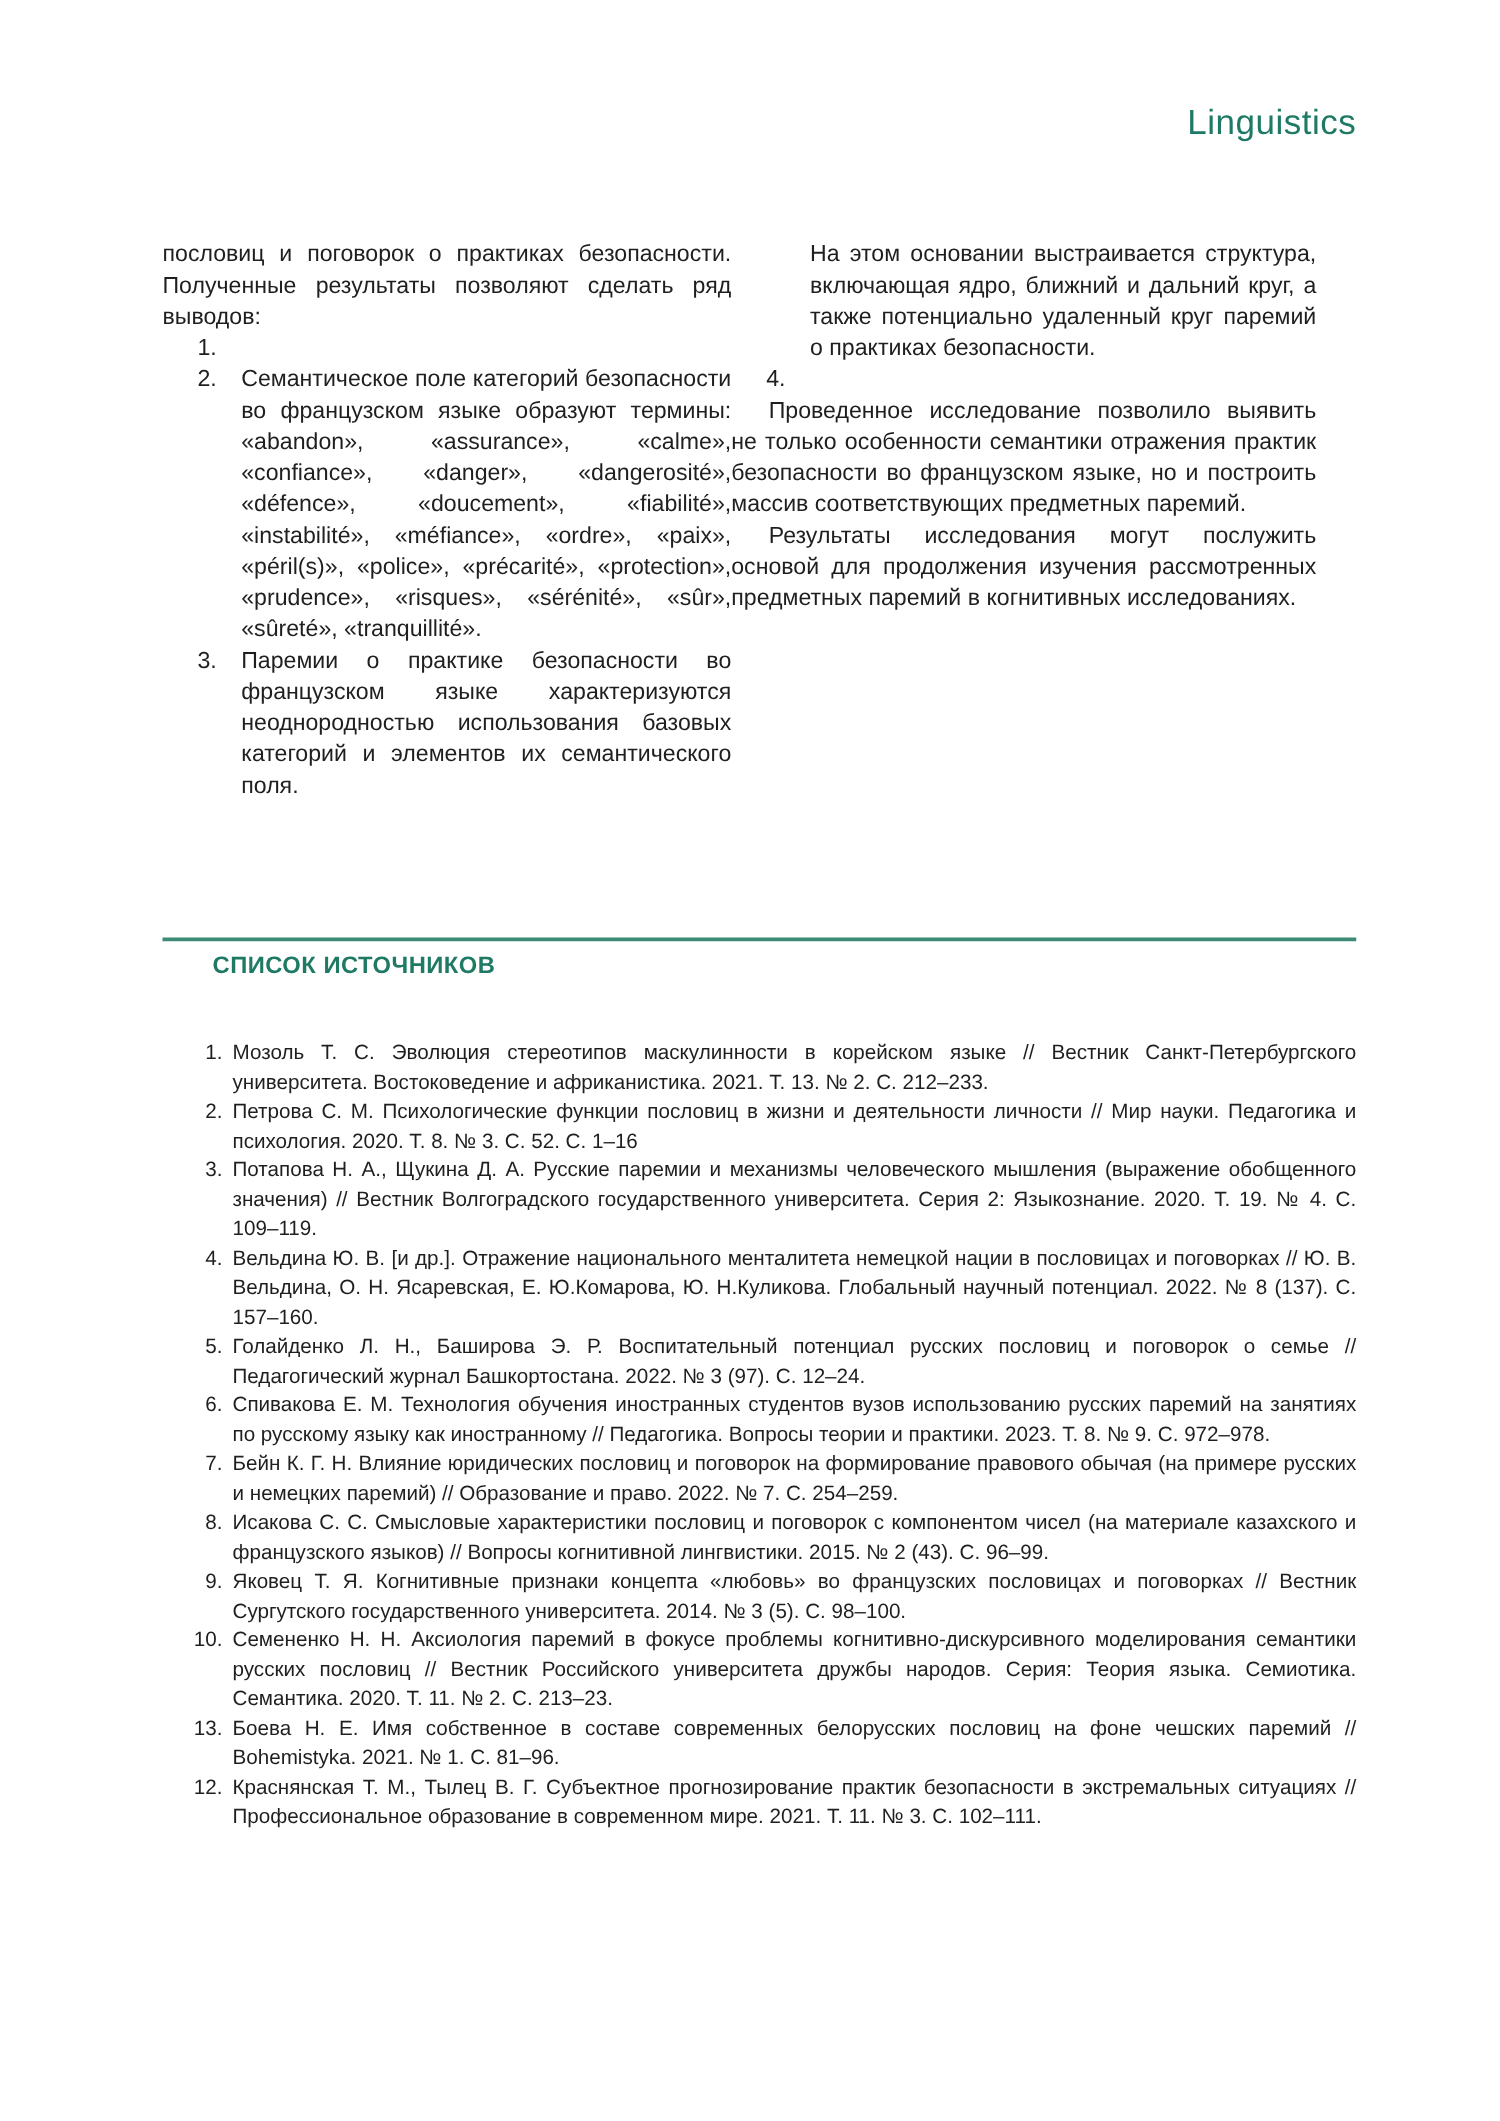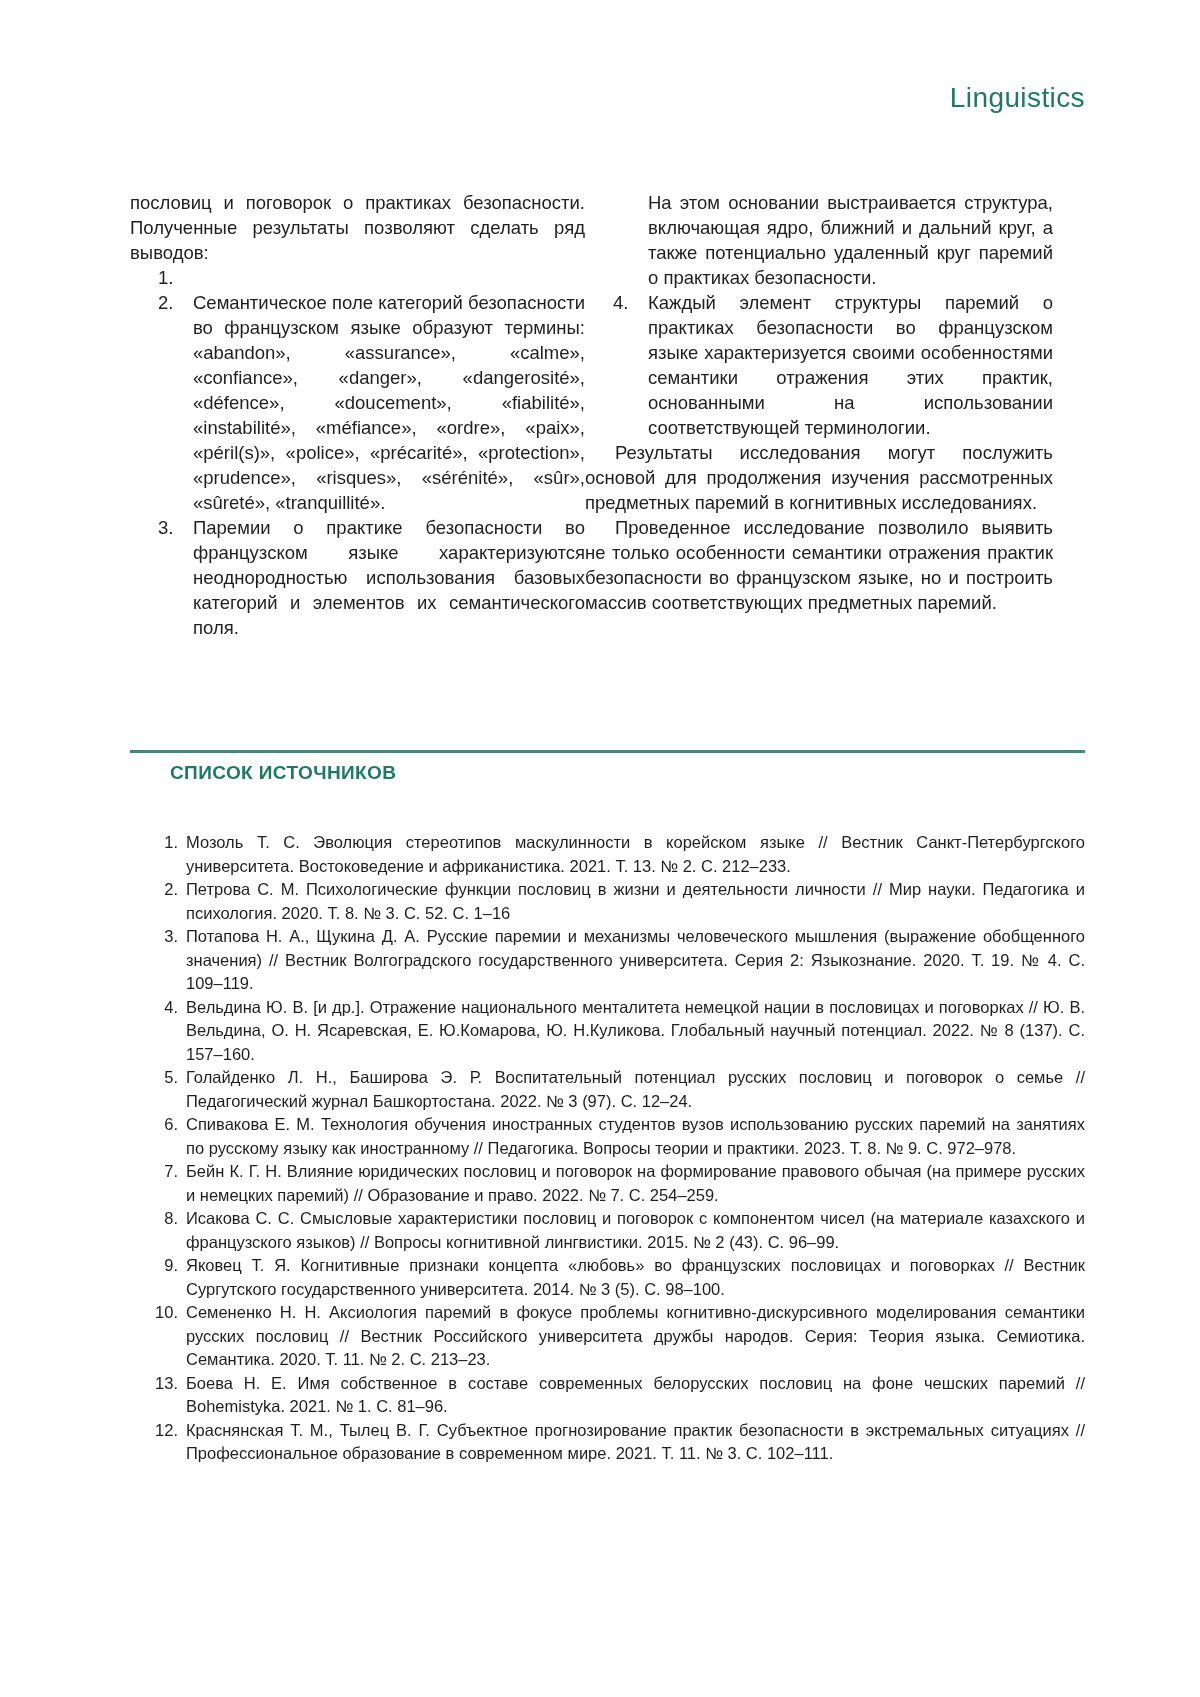--- a/index.html
+++ b/index.html
@@ -129,25 +129,24 @@
         <div class="list-num">3.</div>
         <div class="list-body body-text">Паремии о практике безопасности во французском языке характеризуются неоднородностью использования базовых категорий и элементов их семантического поля.</div>
       </div>
     </div>
 
     <div class="col-right">
       <p class="body-text hang-cont">На этом основании выстраивается структура, включающая ядро, ближний и дальний круг, а также потенциально удаленный круг паремий о практиках безопасности.</p>
 
       <div class="list-row">
         <div class="list-num">4.</div>
-        <div class="list-body body-text">Каждый элемент структуры паремий о практиках безопасности во французском языке характеризуется своими особенностями семантики отражения этих практик, основанными на использовании соответствующей терминологии.</div>
-      </div>
-
+      </div>
+
+      <p class="body-text para-indent">Проведенное исследование позволило выявить не только особенности семантики отражения практик безопасности во французском языке, но и построить массив соответствующих предметных паремий.</p>
       <p class="body-text para-indent">Результаты исследования могут послужить основой для продолжения изучения рассмотренных предметных паремий в когнитивных исследованиях.</p>
-      <p class="body-text para-indent">Проведенное исследование позволило выявить не только особенности семантики отражения практик безопасности во французском языке, но и построить массив соответствующих предметных паремий.</p>
     </div>
   </div>
 
   <div class="section-rule"></div>
   <div class="section-heading">СПИСОК ИСТОЧНИКОВ</div>
 
   <div class="references">
     <div class="ref-row">
       <div class="ref-num">1.</div>
       <div class="ref-text">Мозоль Т. С. Эволюция стереотипов маскулинности в корейском языке // Вестник Санкт-Петербургского университета. Востоковедение и африканистика. 2021. Т. 13. № 2. С. 212–233.</div>

